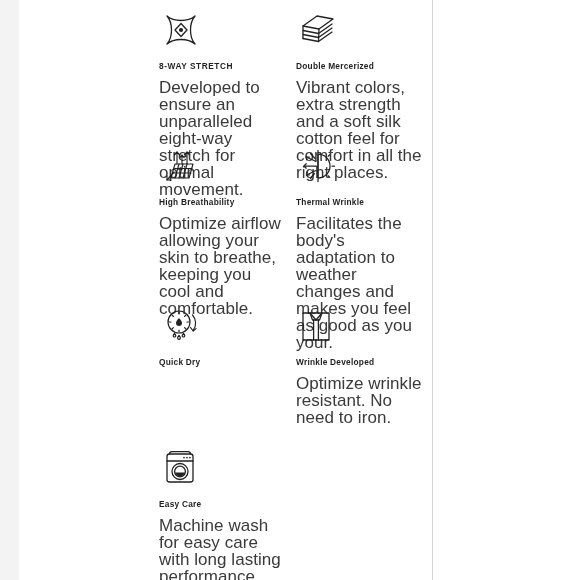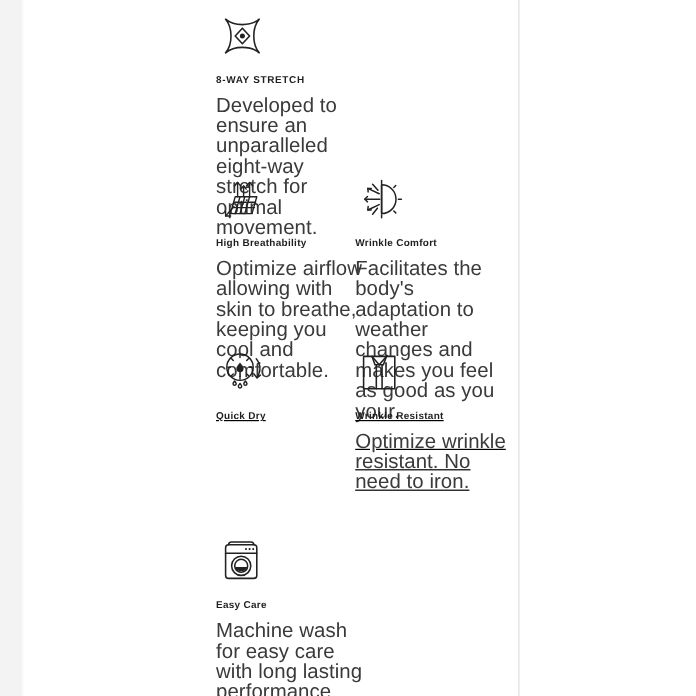--- a/index.html
+++ b/index.html
@@ -58,26 +58,26 @@
     top: 0;
     width: 292px;
     height: 580px;
   }
 
   .feature {
     position: absolute;
     width: 126px;
   }
 
-  .f-col-left  { left: 19px; margin-left: 21px;  }
+  .f-col-left  { left: 19px;  }
   .f-col-right { left: 156px; }
 
   .f-row-1 { top: 8px;   }
   .f-row-2 { top: 144px; }
-  .f-row-3 { top: 288px; text-decoration: underline; }
+  .f-row-3 { top: 304px; }
   .f-row-4 { top: 446px; }
 
   .icon-wrap {
     height: 44px;
     display: flex;
     align-items: center;
     justify-content: flex-start;
     padding-left: 4px;
   }
   .icon-wrap svg {
@@ -121,20 +121,34 @@
         <svg width="36" height="36" viewBox="0 0 36 36" fill="none" stroke="#222" stroke-width="1.3" stroke-linecap="round" stroke-linejoin="round">
           <path d="M4 4 C11 10 25 10 32 4 C26 11 26 25 32 32 C25 26 11 26 4 32 C10 25 10 11 4 4 Z"></path>
           <path d="M18 11.5 L24 18 L18 24.5 L12 18 Z"></path>
           <circle cx="18" cy="18" r="2.1" fill="#222" stroke="none"></circle>
         </svg>
       </div>
       <div class="f-title caps">8-WAY STRETCH</div>
       <div class="f-body">Developed to ensure an unparalleled eight-way stretch for optimal movement.</div>
     </div>
 
+    <div class="feature f-col-right f-row-1">
+      <div class="icon-wrap">
+        <svg width="36" height="34" viewBox="0 0 36 34" fill="none" stroke="#222" stroke-width="1.3" stroke-linecap="round" stroke-linejoin="round">
+          <path d="M17 3 L33 6 L19 16 L3 13 Z"></path>
+          <path d="M3 17.5 L18.5 20.5 L32 11"></path>
+          <path d="M3 21.5 L18.5 24.5 L32 15"></path>
+          <path d="M3 25.5 L18.5 28.5 L32 19"></path>
+          <path d="M3 13 L3 25.5"></path>
+          <path d="M19 16 L18.5 28.5"></path>
+        </svg>
+      </div>
+      <div class="f-title">Double Mercerized</div>
+      <div class="f-body">Vibrant colors, extra strength and a soft silk cotton feel for comfort in all the right places.</div>
+    </div>
 
     <div class="feature f-col-left f-row-2">
       <div class="icon-wrap">
         <svg width="38" height="36" viewBox="0 0 38 36" fill="none" stroke="#222" stroke-width="1.15" stroke-linecap="round" stroke-linejoin="round">
 
           <path d="M12 16 L30 16 L26 30 L8 30 Z"></path>
           <path d="M16 16 L12 30 M20 16 L16 30 M24 16 L20 30"></path>
           <path d="M11 20.5 L29 20.5 M10 25 L28 25"></path>
 
           <path d="M14 16 L14 4"></path>
@@ -142,21 +156,21 @@
           <path d="M24 16 L24 4"></path>
             <path d="M21.4 7 L24 4 L26.6 7"></path>
           <path d="M19 16 L19 7"></path>
             <path d="M16.8 9.6 L19 7 L21.2 9.6"></path>
 
           <path d="M11 24 L4 32"></path>
             <path d="M4 27.8 L4 32 L8.2 32"></path>
         </svg>
       </div>
       <div class="f-title">High Breathability</div>
-      <div class="f-body">Optimize airflow allowing with skin to breathe, keeping you cool and comfortable.</div>
+      <div class="f-body">Optimize airflow allowing your skin to breathe, keeping you cool and comfortable.</div>
     </div>
 
     <div class="feature f-col-right f-row-2">
       <div class="icon-wrap">
         <svg width="36" height="36" viewBox="0 0 36 36" fill="none" stroke="#222" stroke-width="1.25" stroke-linecap="round" stroke-linejoin="round">
 
           <path d="M18 6 A12 12 0 0 1 18 30 Z" fill="none"></path>
           <path d="M18 6 L18 30"></path>
 
           <path d="M18 2.5 L18 5"></path>
@@ -168,21 +182,21 @@
           <path d="M16.5 18 L4 18"></path>
           <path d="M6.2 15.8 L4 18 L6.2 20.2"></path>
           <path d="M16 13.5 L6.5 9"></path>
           <path d="M9.4 9.1 L6.5 9 L6.8 11.9"></path>
           <path d="M16 22.5 L6.5 27"></path>
           <path d="M6.8 24.1 L6.5 27 L9.4 26.9"></path>
           <path d="M15 10.5 L10.5 5.5"></path>
           <path d="M14.5 25.5 L10.5 30.5"></path>
         </svg>
       </div>
-      <div class="f-title">Wrinkle Comfort</div>
+      <div class="f-title">Thermal Wrinkle</div>
       <div class="f-body">Facilitates the body's adaptation to weather changes and makes you feel as good as you your.</div>
     </div>
 
     <div class="feature f-col-left f-row-3">
       <div class="icon-wrap">
         <svg width="38" height="38" viewBox="0 0 38 38" fill="none" stroke="#222" stroke-width="1.2" stroke-linecap="round" stroke-linejoin="round">
           <circle cx="16" cy="15" r="11"></circle>
 
           <path d="M16 5 L16 7 M16 23 L16 25 M6 15 L8 15 M24 15 L26 15"></path>
           <path d="M9 8 L10.4 9.4 M21.6 20.6 L23 22 M23 8 L21.6 9.4 M10.4 20.6 L9 22"></path>
@@ -206,21 +220,21 @@
           <path d="M3 5 L29 5 L29 32 L3 32 Z"></path>
 
           <path d="M10 5 L16 12 L22 5"></path>
           <path d="M10 5 L12.5 12 L16 12"></path>
           <path d="M22 5 L19.5 12 L16 12"></path>
 
           <path d="M13.6 12 L13.6 32"></path>
           <path d="M18.4 12 L18.4 32"></path>
         </svg>
       </div>
-      <div class="f-title">Wrinkle Resistant</div>
+      <div class="f-title">Wrinkle Developed</div>
       <div class="f-body">Optimize wrinkle resistant. No need to iron.</div>
     </div>
 
     <div class="feature f-col-left f-row-4">
       <div class="icon-wrap">
         <svg width="34" height="36" viewBox="0 0 34 36" fill="none" stroke="#222" stroke-width="1.3" stroke-linecap="round" stroke-linejoin="round">
           <rect x="4" y="4" width="26" height="28" rx="2.5"></rect>
           <path d="M4 11 L30 11"></path>
           <path d="M6.5 4 C6.5 2.4 7.4 1.6 9 1.6 L25 1.6 C26.6 1.6 27.5 2.4 27.5 4"></path>
           <circle cx="21" cy="7.6" r="0.85" fill="#222" stroke="none"></circle>

